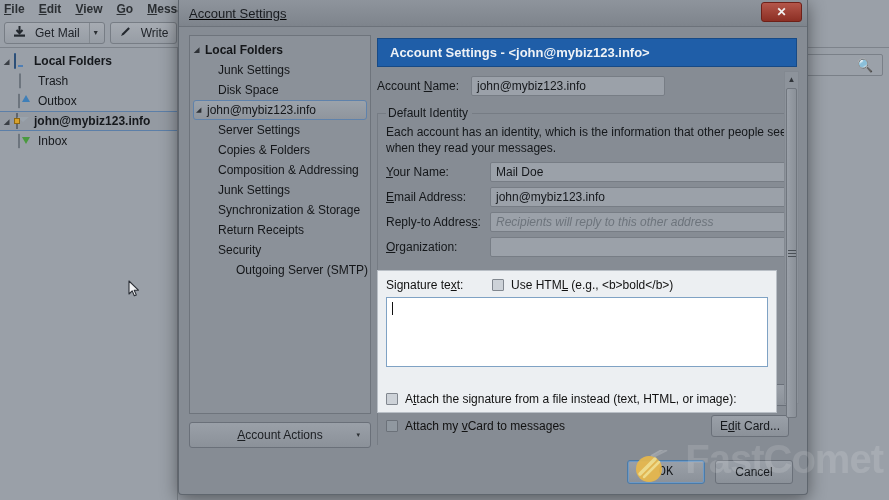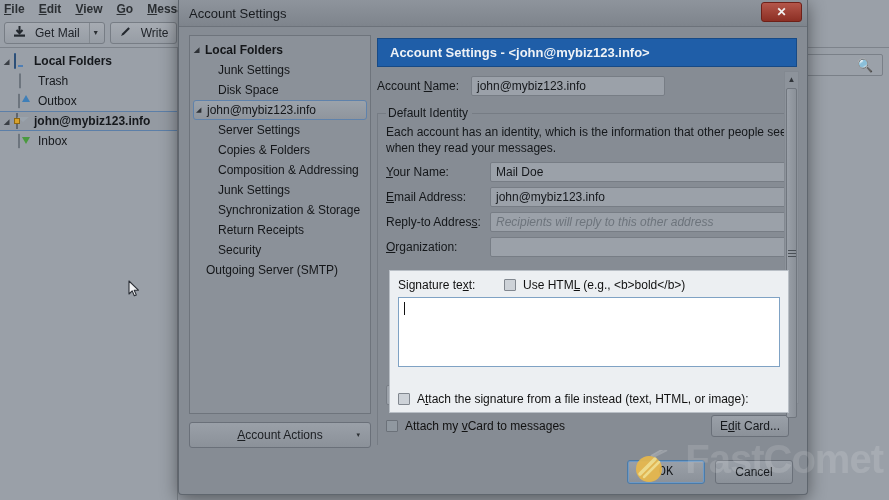--- a/index.html
+++ b/index.html
@@ -160,20 +160,21 @@
     z-index: 20;
     display: flex; flex-direction: column;
   }
   .dlg-titlebar {
     height: 27px;
     background: linear-gradient(#8e949c, #7e848c);
     border-bottom: 1px solid #6c727a;
     display: flex; align-items: center;
     padding-left: 10px;
     position: relative;
+    text-decoration: underline;
   }
   .dlg-title { font-size: 13px; color: #181b1f; }
   .dlg-close {
     position: absolute; right: 5px; top: 2px;
     width: 41px; height: 20px;
     background: linear-gradient(#b4564a, #8c2f24);
     border: 1px solid #6e2018;
     border-radius: 3px;
     color: #f2f2f2;
     font-size: 12px; font-weight: bold;
@@ -196,21 +197,21 @@
     overflow: hidden;
   }
   .tree-row {
     height: 20px; display: flex; align-items: center;
     font-size: 12px; color: #141619;
     white-space: nowrap;
     padding-left: 2px;
   }
   .tree-row.bold { font-weight: bold; }
   .tree-row.indent { padding-left: 26px; }
-  .tree-row.indent1 { padding-left: 14px; }
+  .tree-row.indent1 { padding-left: 14px; justify-content: flex-end; }
   .tree-row.sel {
     background: linear-gradient(#9ba2aa,#8f959d);
     border: 1px solid #5f82ab;
     border-radius: 3px;
     height: 20px;
     margin: 0 1px;
   }
   .tree-twisty { width: 11px; font-size: 7px; color: #2d3136; }
 
   .acct-actions {
@@ -275,21 +276,21 @@
     margin-bottom: 6px;
   }
 
   .idrow { display: flex; align-items: center; margin-top: 5px; }
   .idrow .lbl { width: 104px; }
   .idrow .field { flex: 1; }
 
   
   .sig-block {
     position: absolute;
-    left: 12px; top: 232px; width: 400px;
+    left: 0; top: 232px; width: 400px;
     background: #eceff2;
     border: 1px solid #b9bfc6;
     padding: 7px 8px 6px 8px;
     z-index: 5;
   }
   .sig-head { display: flex; align-items: center; }
   .sig-head .lbl { color: #111; }
   .sig-textarea {
     margin-top: 5px;
     height: 70px;

